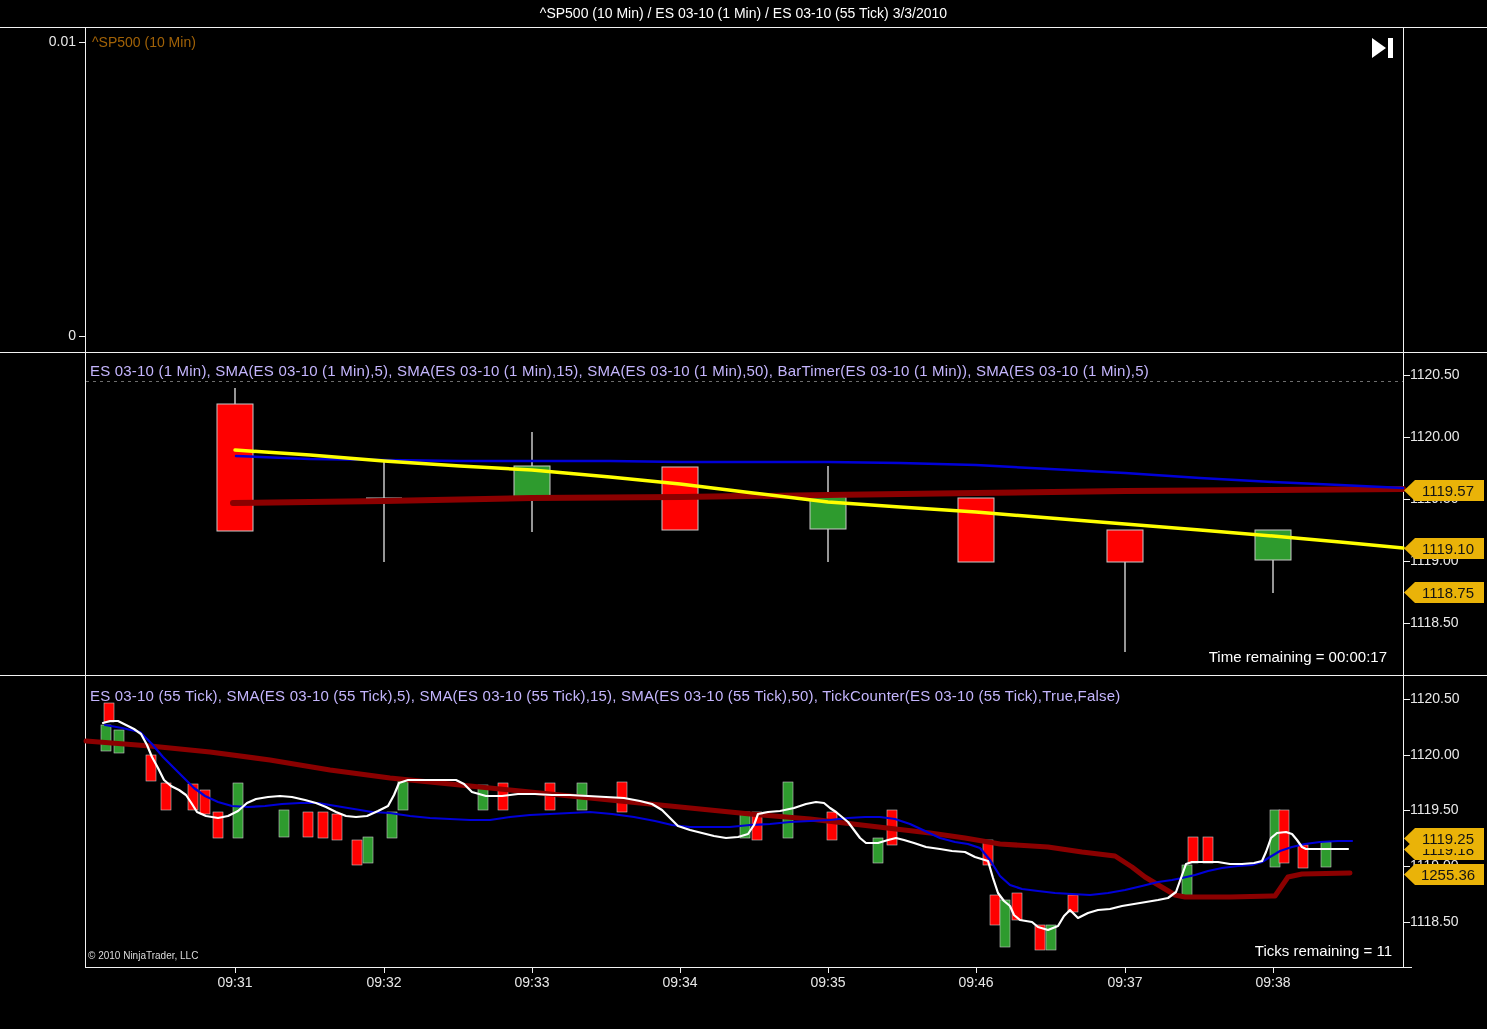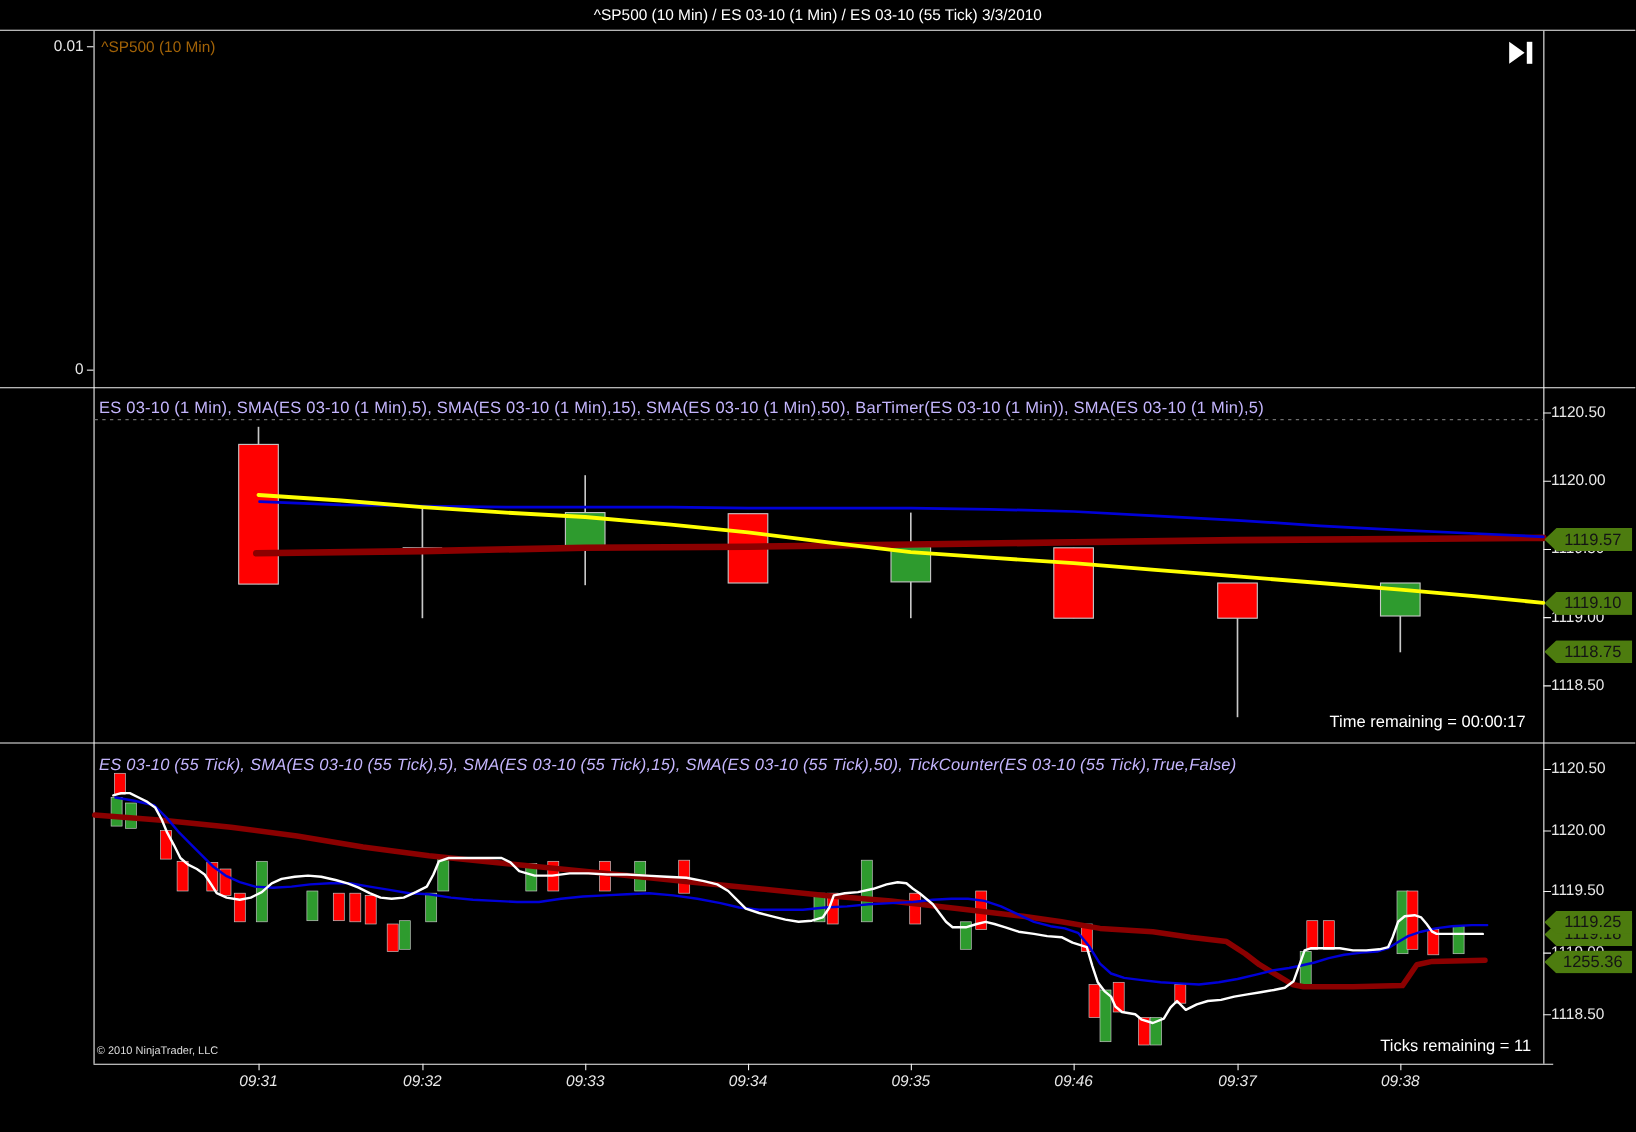--- a/index.html
+++ b/index.html
@@ -4,24 +4,24 @@
 <style>
   html,body{margin:0;padding:0;background:#000;}
   .screen{position:relative;width:1487px;height:1029px;background:#000;overflow:hidden;
           font-family:"Liberation Sans",sans-serif;padding-left:12px;}
   .abs{position:absolute;}
   .titlebar{top:0;left:0;width:1487px;height:27px;line-height:26px;text-align:center;
             font-size:14px;color:#fff;z-index:4;}
   .panel-label{font-size:15px;color:#c4b5fd;white-space:nowrap;z-index:2;letter-spacing:0.2px;}
   .instr-label{font-size:14px;color:#a16207;white-space:nowrap;z-index:2;}
   .ylab{font-size:14px;color:#e8e8e8;white-space:nowrap;z-index:2;}
-  .xlab{font-size:14px;color:#e8e8e8;width:60px;text-align:center;z-index:2;font-style:italic;}
+  .xlab{font-size:14px;color:#e8e8e8;width:60px;text-align:center;z-index:2;}
   .status{font-size:15px;color:#fff;white-space:nowrap;z-index:2;}
   .copyright{font-size:10px;color:#ddd;white-space:nowrap;z-index:2;}
-  .tag{width:80px;height:21px;background:#4d7c0f;color:#141414;font-size:15px;line-height:21px;
+  .tag{width:80px;height:21px;background:#eab308;color:#141414;font-size:15px;line-height:21px;
        text-align:center;padding-left:8px;box-sizing:border-box;z-index:3;
        clip-path:polygon(0 50%,11px 0,100% 0,100% 100%,11px 100%);}
   .hidden-tag{z-index:1;}
   #chart-svg{position:absolute;left:0;top:0;z-index:0;}
   #skip-svg{position:absolute;left:1366px;top:34px;z-index:2;cursor:pointer;}
 </style>
 </head>
 <body>
 
 <div class="screen">
@@ -119,21 +119,21 @@
       <rect x="1321" y="842" width="10" height="25" fill="#2e9b2e" stroke="#c8c8c8" stroke-width="0.6"></rect>
       <polyline points="86,741 150,746 210,752 270,760 330,770 390,778 450,784 510,790 570,796 630,802 690,808 750,814 810,819 870,826 930,833 965,838 1000,844 1048,847 1082,852 1115,856 1132,867 1145,877 1160,886 1175,895 1185,897 1230,897 1275,896 1288,877 1302,874 1350,873" fill="none" stroke="#8b0000" stroke-width="5" stroke-linejoin="round" stroke-linecap="round"></polyline>
       <polyline points="105,725 122,728 140,732 152,744 163,757 174,768 184,778 194,788 205,796 218,802 232,806 248,807 265,806 282,804 300,803 318,803 336,806 354,809 372,812 390,813 410,816 430,818 450,819 470,820 490,820 510,817 530,815 550,814 570,813 590,812 612,814 634,817 655,821 672,825 690,827 710,827 730,827 750,825 770,824 790,822 810,821 830,820 848,818 865,817 880,817 895,819 910,824 925,831 940,838 955,842 968,844 980,848 990,860 1000,876 1010,885 1022,889 1038,891 1055,893 1072,894 1090,895 1108,893 1125,890 1142,886 1158,882 1172,880 1182,878 1195,875 1208,871 1222,868 1238,866 1252,865 1262,862 1270,857 1280,851 1292,847 1305,844 1320,842 1338,841 1352,841" fill="none" stroke="#0000d8" stroke-width="2.2" stroke-linejoin="round" stroke-linecap="round"></polyline>
       <polyline points="103,723 110,721 118,721 126,725 134,729 141,734 147,745 152,757 158,768 164,780 171,786 179,790 186,795 192,804 197,812 206,816 218,818 228,816 238,811 247,803 256,799 268,797 280,796 292,797 305,800 316,803 326,807 336,812 346,816 356,817 367,816 378,811 388,806 394,795 399,783 408,780 424,780 440,780 456,780 464,784 472,792 486,796 502,796 518,794 535,794 552,795 570,795 588,796 606,797 624,798 640,801 652,804 662,810 670,818 678,826 690,830 702,833 714,836 726,838 738,837 748,834 754,825 758,814 768,812 780,811 794,808 806,804 816,802 824,803 830,808 836,812 842,817 848,822 854,830 860,838 866,843 878,843 888,840 896,838 904,840 914,843 926,847 940,849 952,851 965,852 975,857 988,861 993,878 998,893 1004,901 1010,906 1014,915 1020,920 1032,922 1038,927 1048,930 1058,926 1064,916 1070,910 1078,918 1088,913 1098,910 1110,909 1122,906 1134,904 1146,902 1158,900 1168,898 1176,892 1181,878 1186,864 1192,862 1205,862 1218,862 1230,864 1242,864 1254,863 1262,861 1266,852 1271,838 1277,833 1286,832 1292,834 1297,840 1302,847 1306,849 1326,849 1348,849" fill="none" stroke="#ffffff" stroke-width="2.2" stroke-linejoin="round" stroke-linecap="round"></polyline>
     </svg>
 
   <div class="abs instr-label" style="left:92px;top:34px;">^SP500 (10 Min)</div>
 
   <div class="abs panel-label" style="left:90px;top:362px;">ES 03-10 (1 Min), SMA(ES 03-10 (1 Min),5), SMA(ES 03-10 (1 Min),15), SMA(ES 03-10 (1 Min),50), BarTimer(ES 03-10 (1 Min)), SMA(ES 03-10 (1 Min),5)</div>
 
-  <div class="abs panel-label" style="left:90px;top:687px;font-style:italic;">ES 03-10 (55 Tick), SMA(ES 03-10 (55 Tick),5), SMA(ES 03-10 (55 Tick),15), SMA(ES 03-10 (55 Tick),50), TickCounter(ES 03-10 (55 Tick),True,False)</div>
+  <div class="abs panel-label" style="left:90px;top:687px;">ES 03-10 (55 Tick), SMA(ES 03-10 (55 Tick),5), SMA(ES 03-10 (55 Tick),15), SMA(ES 03-10 (55 Tick),50), TickCounter(ES 03-10 (55 Tick),True,False)</div>
 
   <div class="abs status" style="right:112px;top:648px;">Time remaining = 00:00:17</div>
 
   <div class="abs status" style="right:107px;top:942px;">Ticks remaining = 11</div>
 
   <div class="abs copyright" style="left:88px;top:950px;">© 2010 NinjaTrader, LLC</div>
 
   <svg id="skip-svg" width="32" height="28">
     <polygon points="6,4 6,24 20,14" fill="#ffffff"></polygon>
     <rect x="22" y="4" width="5" height="20" fill="#ffffff"></rect>

